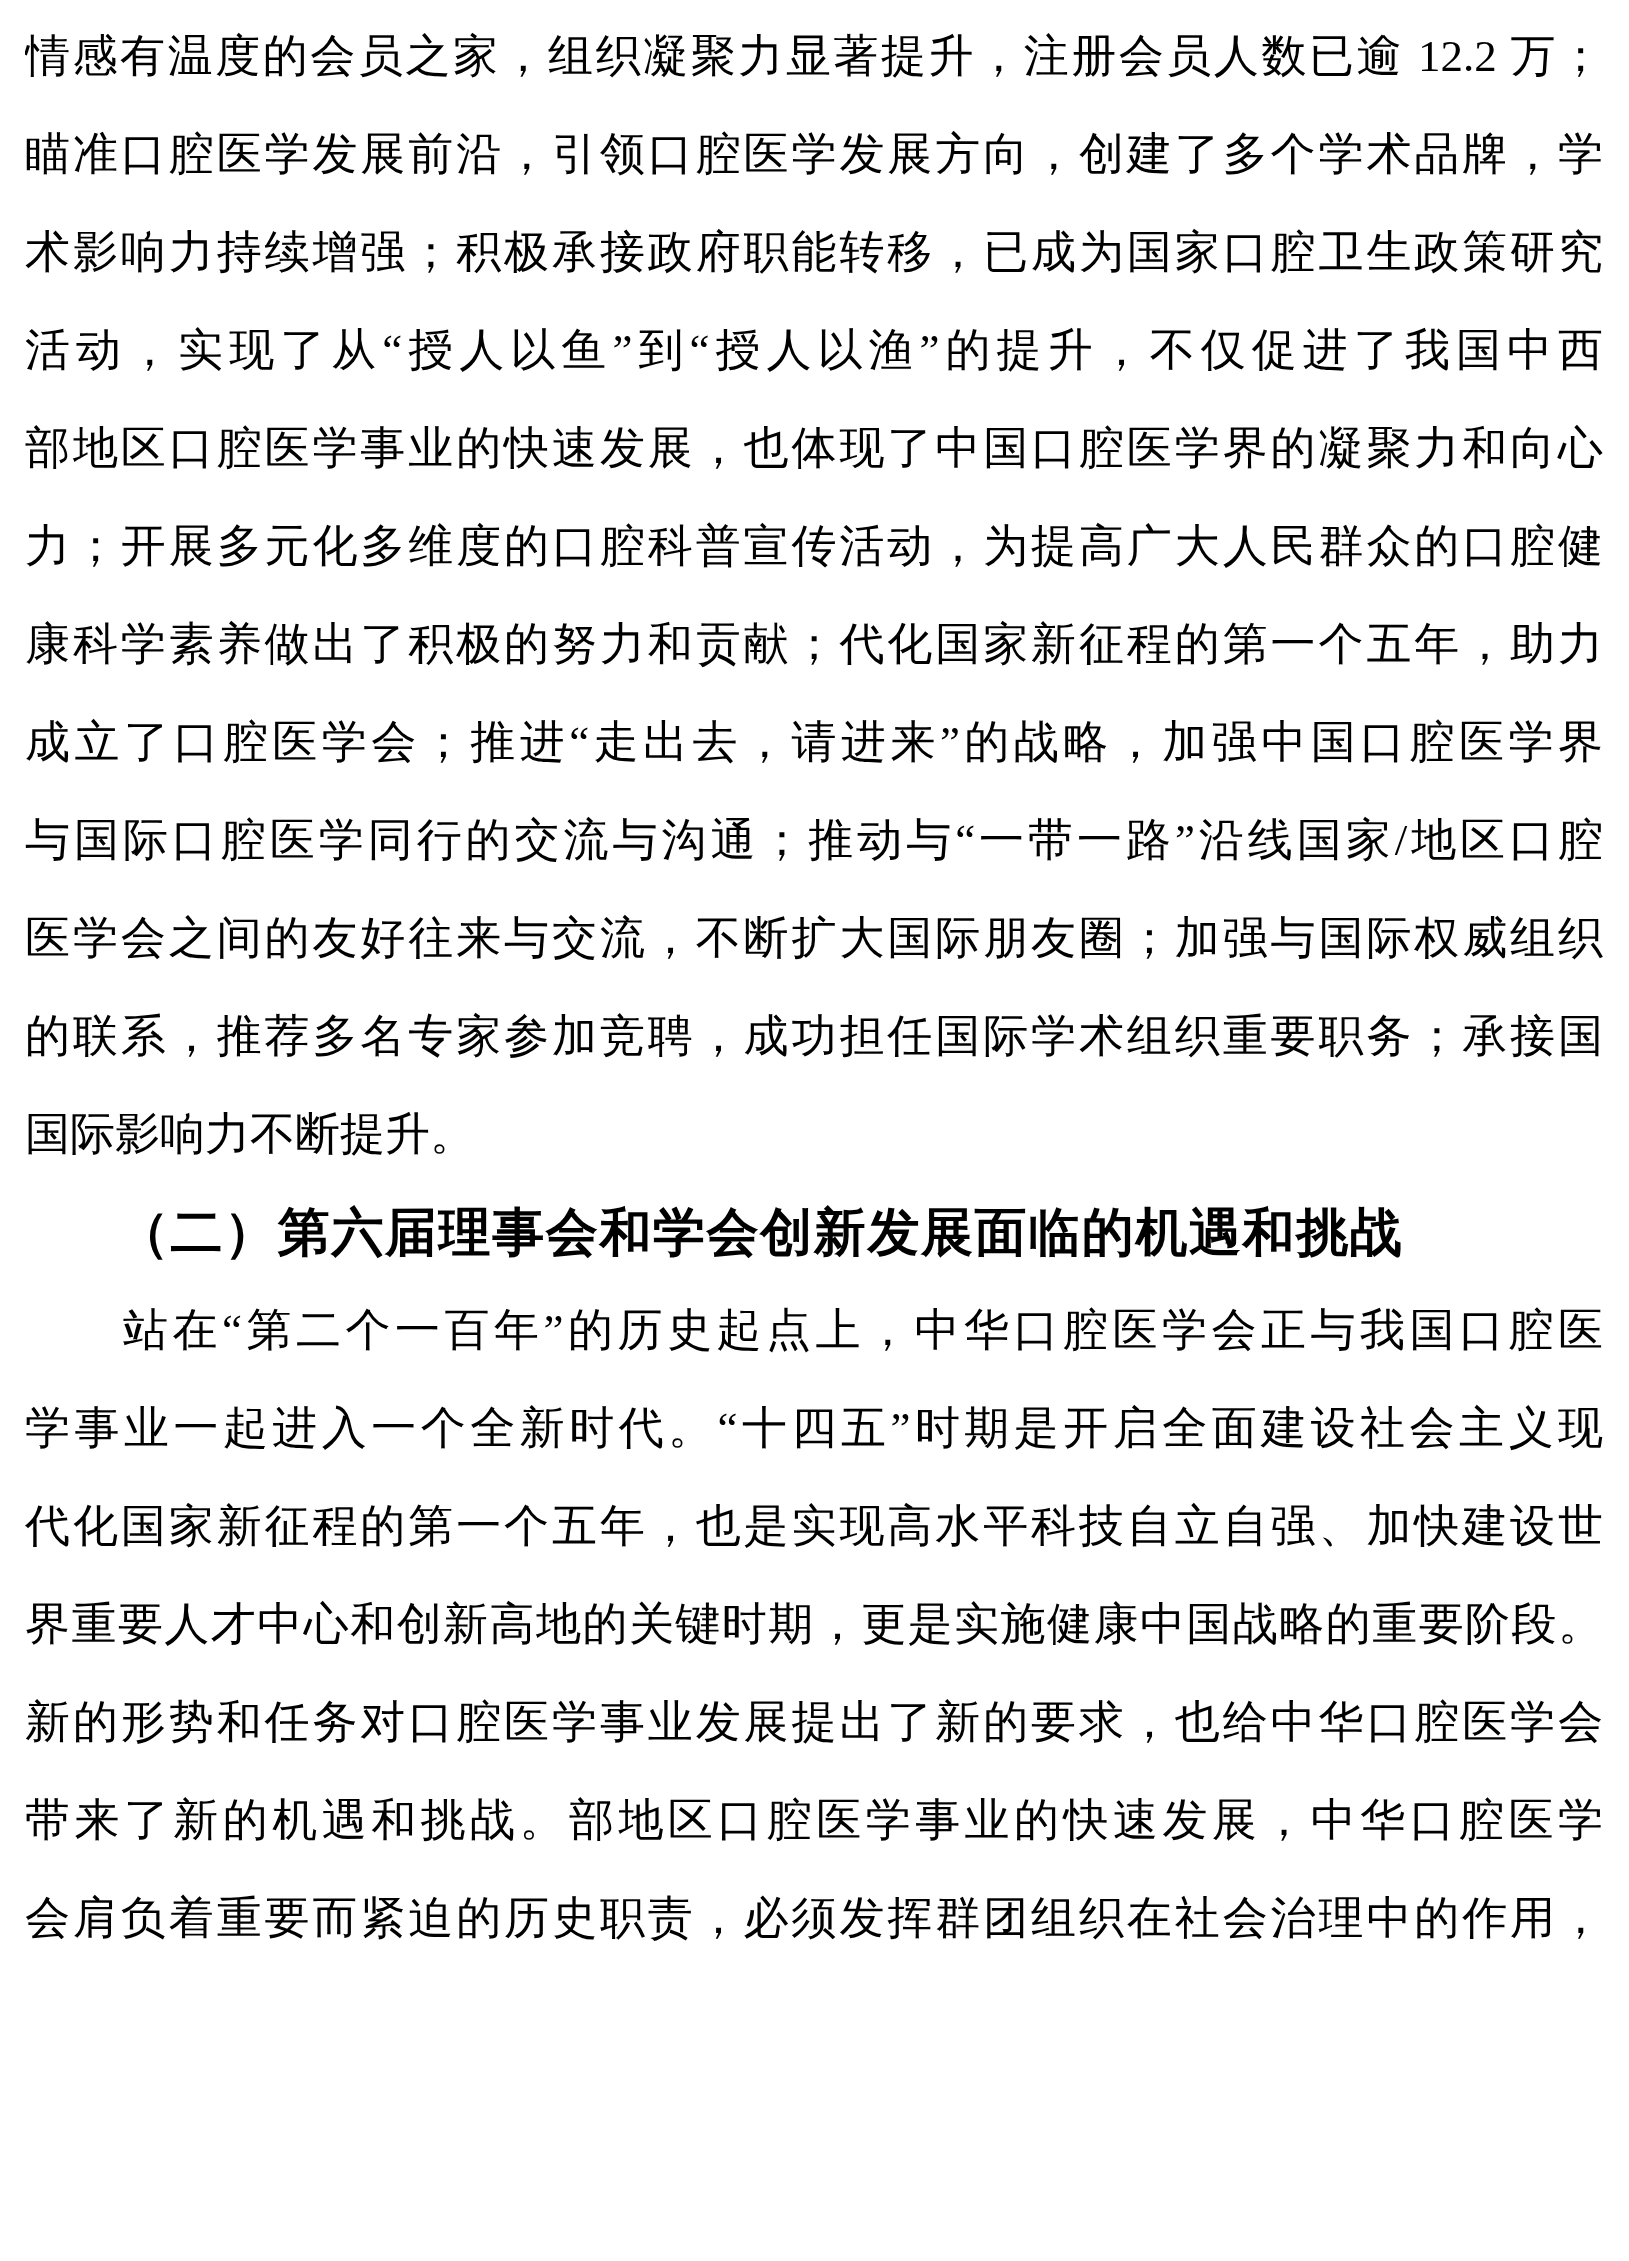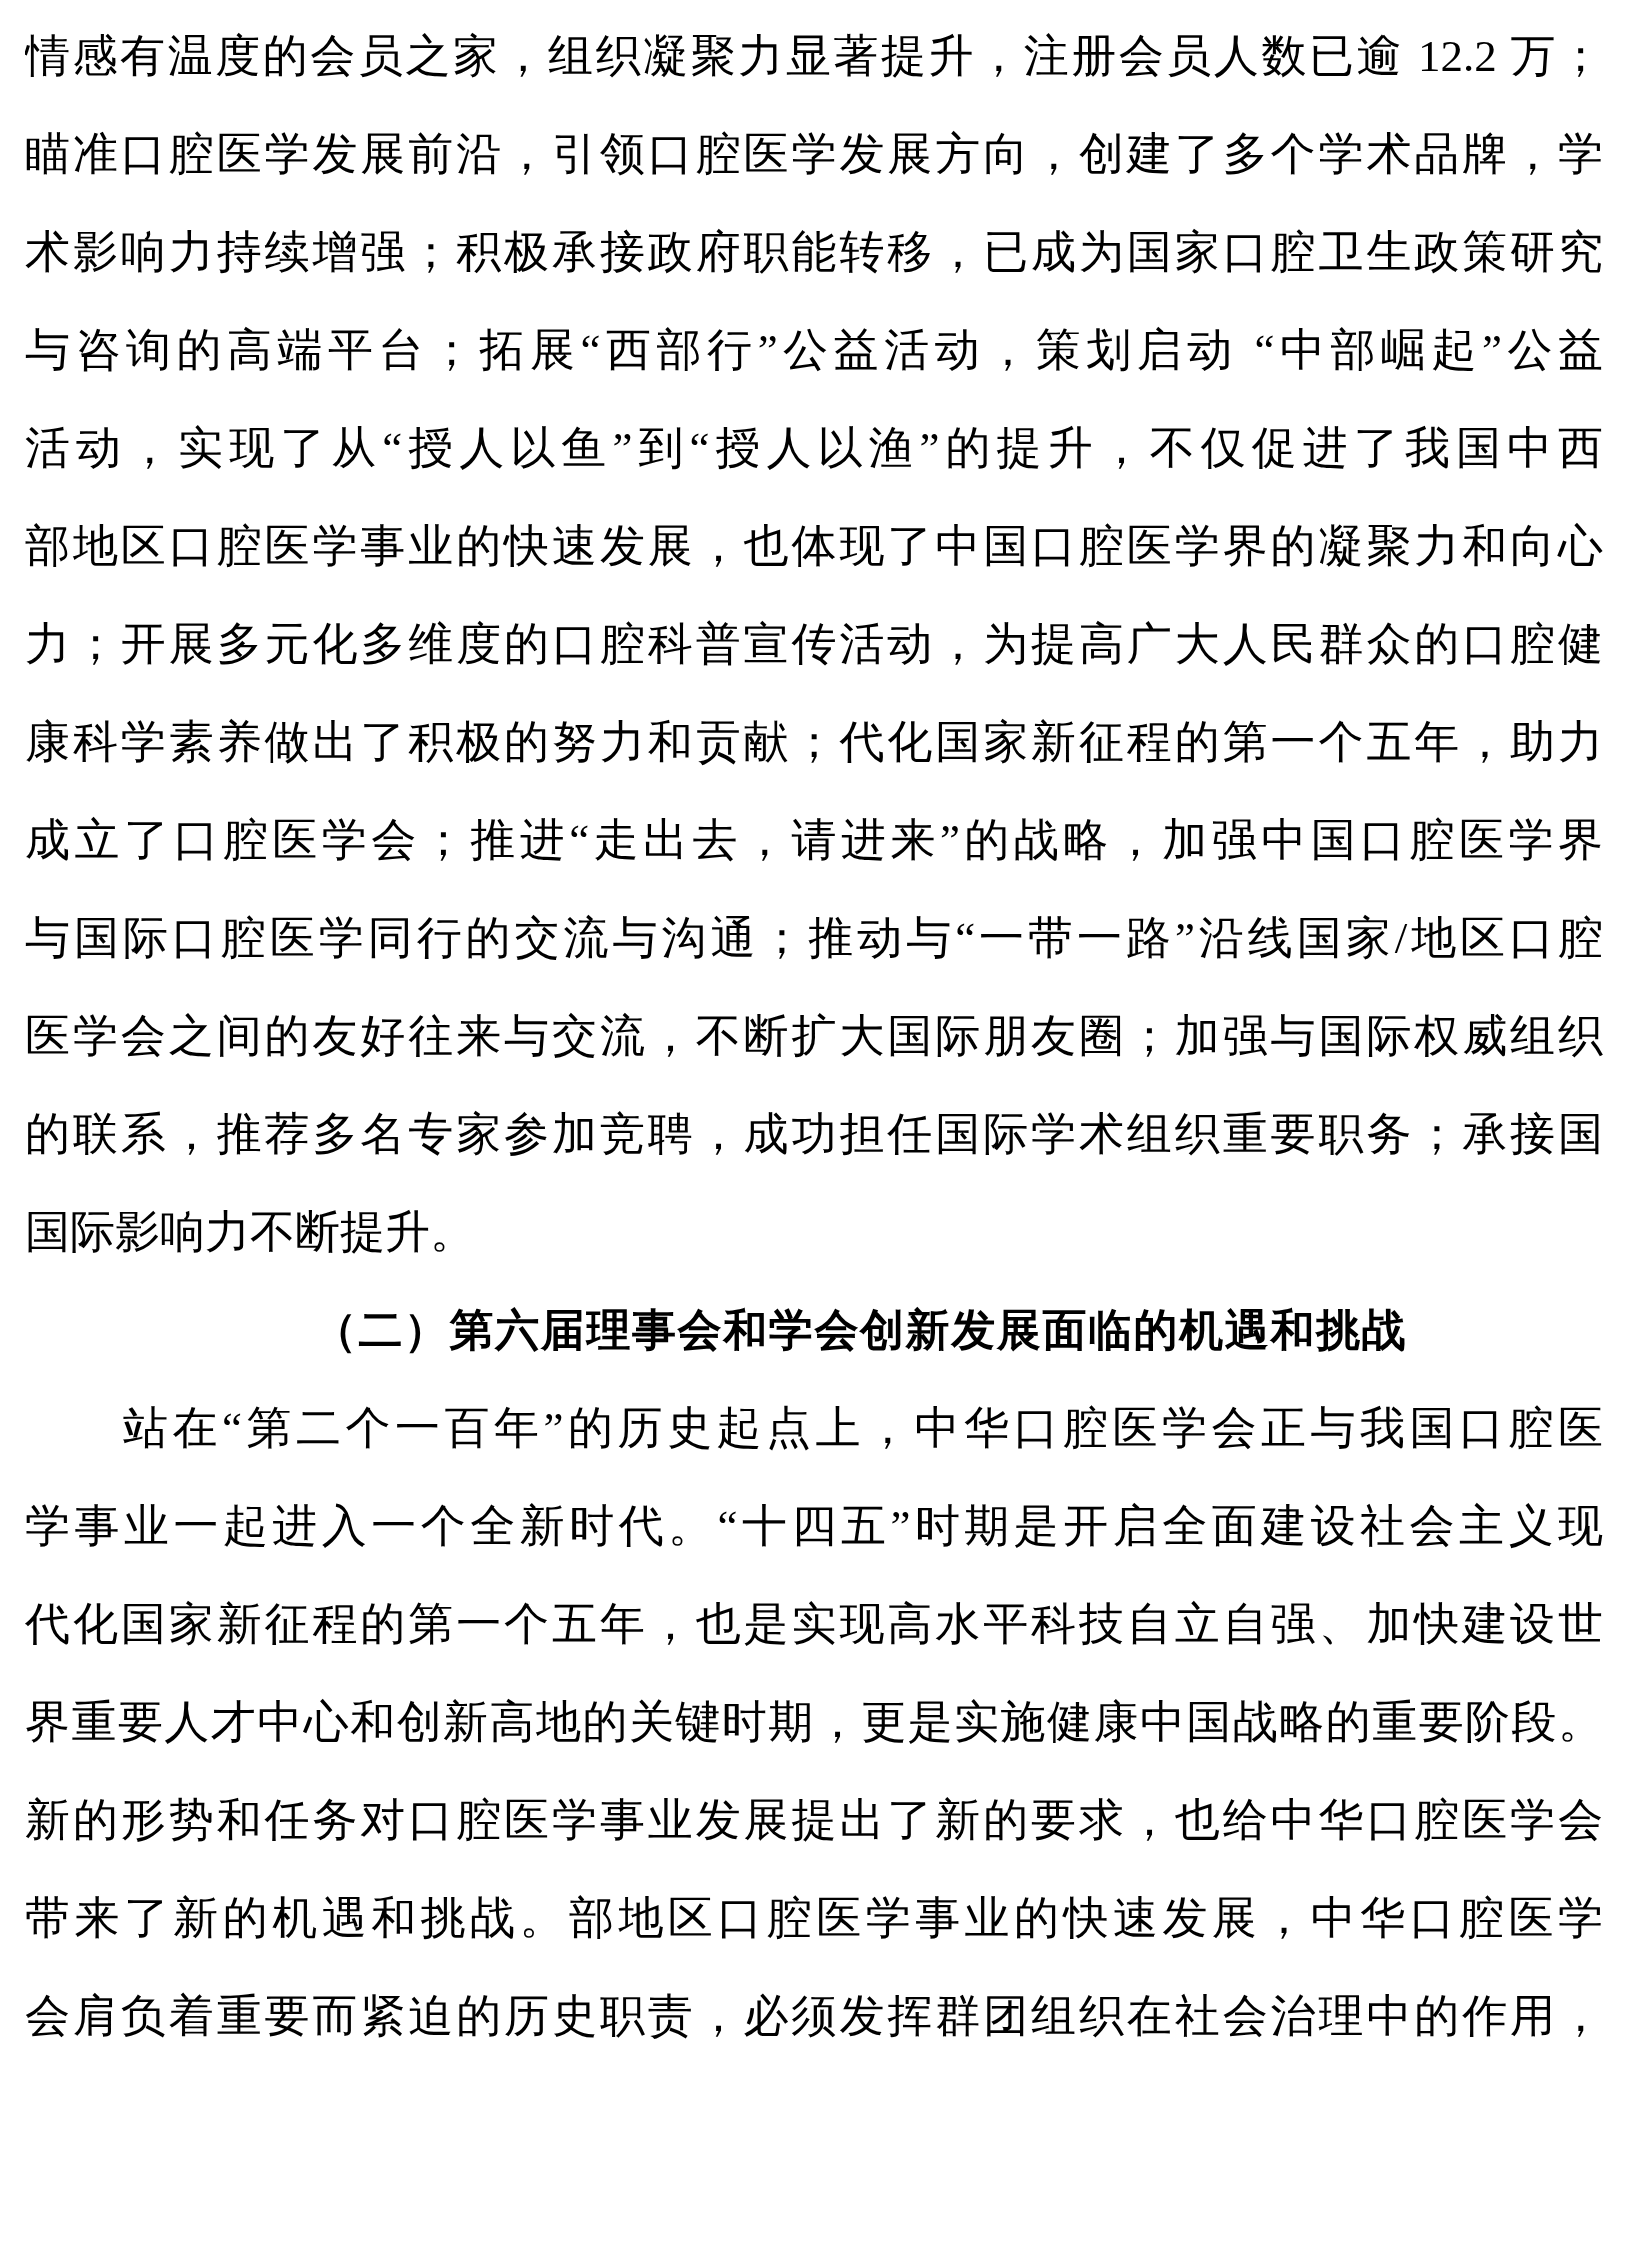--- a/index.html
+++ b/index.html
@@ -35,40 +35,39 @@
     text-align-last: left;
   }
   .line.indent {
     text-indent: 98px;
     font-family: Liberation Serif, serif;
   }
   .heading {
     margin: 0;
     font-family: "Liberation Sans", "DejaVu Sans", sans-serif;
     font-weight: bold;
-    font-size: 44px;
+    font-size: 52px;
     color: #000000;
     line-height: 98px;
     height: 98px;
     overflow: hidden;
     padding-left: 92px;
     letter-spacing: 1.6px;
-    text-align: center;
+    text-align: left;
   }
 </style>
 </head>
 <body>
 
 <div class="page">
   <div class="content">
 
     <p class="line">情感有温度的会员之家，组织凝聚力显著提升，注册会员人数已逾 12.2 万；</p>
     <p class="line">瞄准口腔医学发展前沿，引领口腔医学发展方向，创建了多个学术品牌，学</p>
     <p class="line">术影响力持续增强；积极承接政府职能转移，已成为国家口腔卫生政策研究</p>
-    <p class="line">与咨询的高端平台；拓展“西部行”公益活动，策划启动 “中部崛起”公益</p>
     <p class="line">活动，实现了从“授人以鱼”到“授人以渔”的提升，不仅促进了我国中西</p>
     <p class="line">部地区口腔医学事业的快速发展，也体现了中国口腔医学界的凝聚力和向心</p>
     <p class="line">力；开展多元化多维度的口腔科普宣传活动，为提高广大人民群众的口腔健</p>
     <p class="line">康科学素养做出了积极的努力和贡献；代化国家新征程的第一个五年，助力</p>
     <p class="line">成立了口腔医学会；推进“走出去，请进来”的战略，加强中国口腔医学界</p>
     <p class="line">与国际口腔医学同行的交流与沟通；推动与“一带一路”沿线国家/地区口腔</p>
     <p class="line">医学会之间的友好往来与交流，不断扩大国际朋友圈；加强与国际权威组织</p>
     <p class="line">的联系，推荐多名专家参加竞聘，成功担任国际学术组织重要职务；承接国</p>
     <p class="line short">国际影响力不断提升。</p>
 

